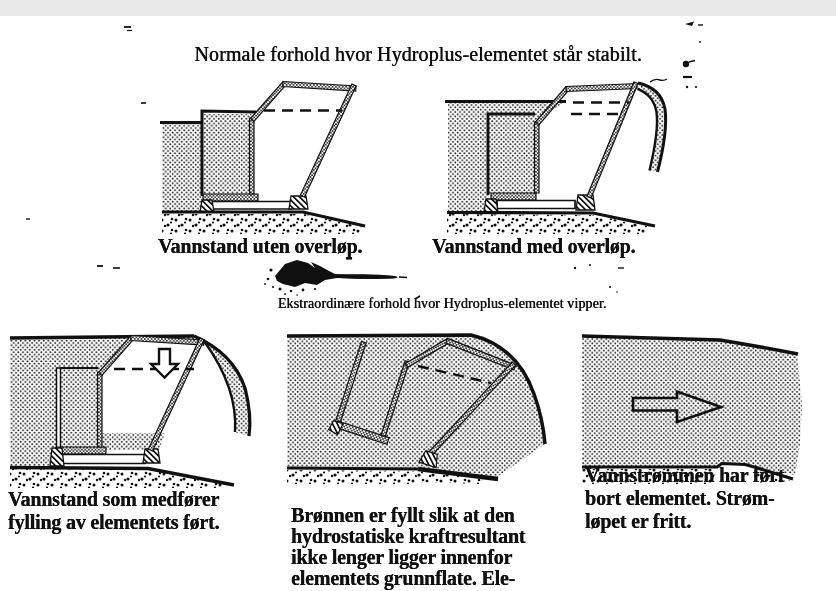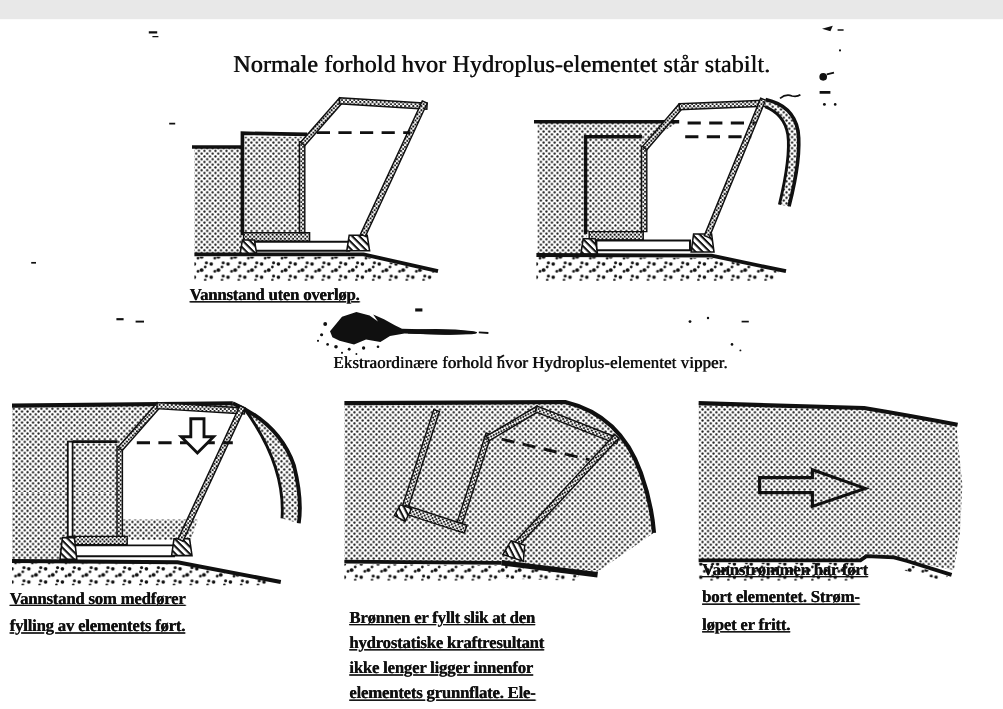--- a/index.html
+++ b/index.html
@@ -8,22 +8,22 @@
     font-family:"Liberation Serif", serif;color:#101010;overflow:hidden;
     margin:16px auto;
   }
   .abs{position:absolute;}
   .sec-title{
     width:836px;text-align:center;font-size:20px;font-weight:normal;
     letter-spacing:0.1px;text-shadow:0.5px 0 0 currentColor;
     white-space:nowrap;
   }
   .cap{
-    font-size:14px;font-weight:bold;line-height:23px;white-space:pre-line;
-    text-shadow:0.3px 0 0 currentColor;letter-spacing:-0.2px;text-decoration:underline;
+    font-size:20px;font-weight:bold;line-height:23px;white-space:pre-line;
+    text-shadow:0.3px 0 0 currentColor;letter-spacing:-0.2px;
   }
   .cap.tight{line-height:21px;}
   svg{display:block;}
   .ink{stroke:#101010;fill:none;}
 </style>
 </head>
 <body>
 
 <div class="page">
 
@@ -96,20 +96,21 @@
       <path d="M193 9 Q216 14 220 35 Q223 57 212.5 98 L204.5 96.5 Q214 57 211.5 38 Q208.5 21 192.5 14.8 Z" fill="url(#pw)"></path>
       <path class="ink" d="M193 9 Q216 14 220 35 Q223 57 212.5 98" stroke-width="3"></path>
       <path class="ink" d="M192.5 14.8 Q208.5 21 211.5 38 Q214 57 204.5 96.5" stroke-width="2.4"></path>
     </g>
     <path d="M2 140 L149 141 L207 153 L202 160 L2 160 Z" fill="url(#pg)"></path>
     <path class="ink" d="M2 138.5 L148 139 L210 152" stroke-width="3.2"></path>
     <path class="ink" d="M205 8 q5 -4 10 -2 q4 1 7 -1" stroke-width="1.4"></path>
   </svg>
 
   <div class="abs cap" style="left:158px;top:219px;">Vannstand uten overløp.</div>
+  <div class="abs cap" style="left:432px;top:219px;">Vannstand med overløp.</div>
 
   <svg class="abs" style="left:225px;top:238px" width="185" height="45" viewBox="0 0 185 45">
     <path d="M50 22 L60 10 L72 6 L83 9 L90 14 L86 8 L95 12 L104 17 L110 20 L150 21 L168 22 L172 24 L150 25 L112 24 L100 26 L92 31 L80 29 L70 33 L58 30 L52 27 Z" fill="#101010"></path>
     <path d="M115 21 Q145 19 170 22 Q176 23.5 168 24.5 Q140 25.5 115 24 Z" fill="#101010"></path>
     <path class="ink" d="M174 23 L182 23.5" stroke-width="1.6"></path>
     <circle cx="46" cy="16" r="1.6" fill="#101010"></circle>
       <circle cx="43" cy="25" r="1.3" fill="#101010"></circle>
     <circle cx="55" cy="35" r="1.5" fill="#101010"></circle>
       <circle cx="66" cy="37" r="1.2" fill="#101010"></circle>
     <circle cx="78" cy="36" r="1.4" fill="#101010"></circle>

